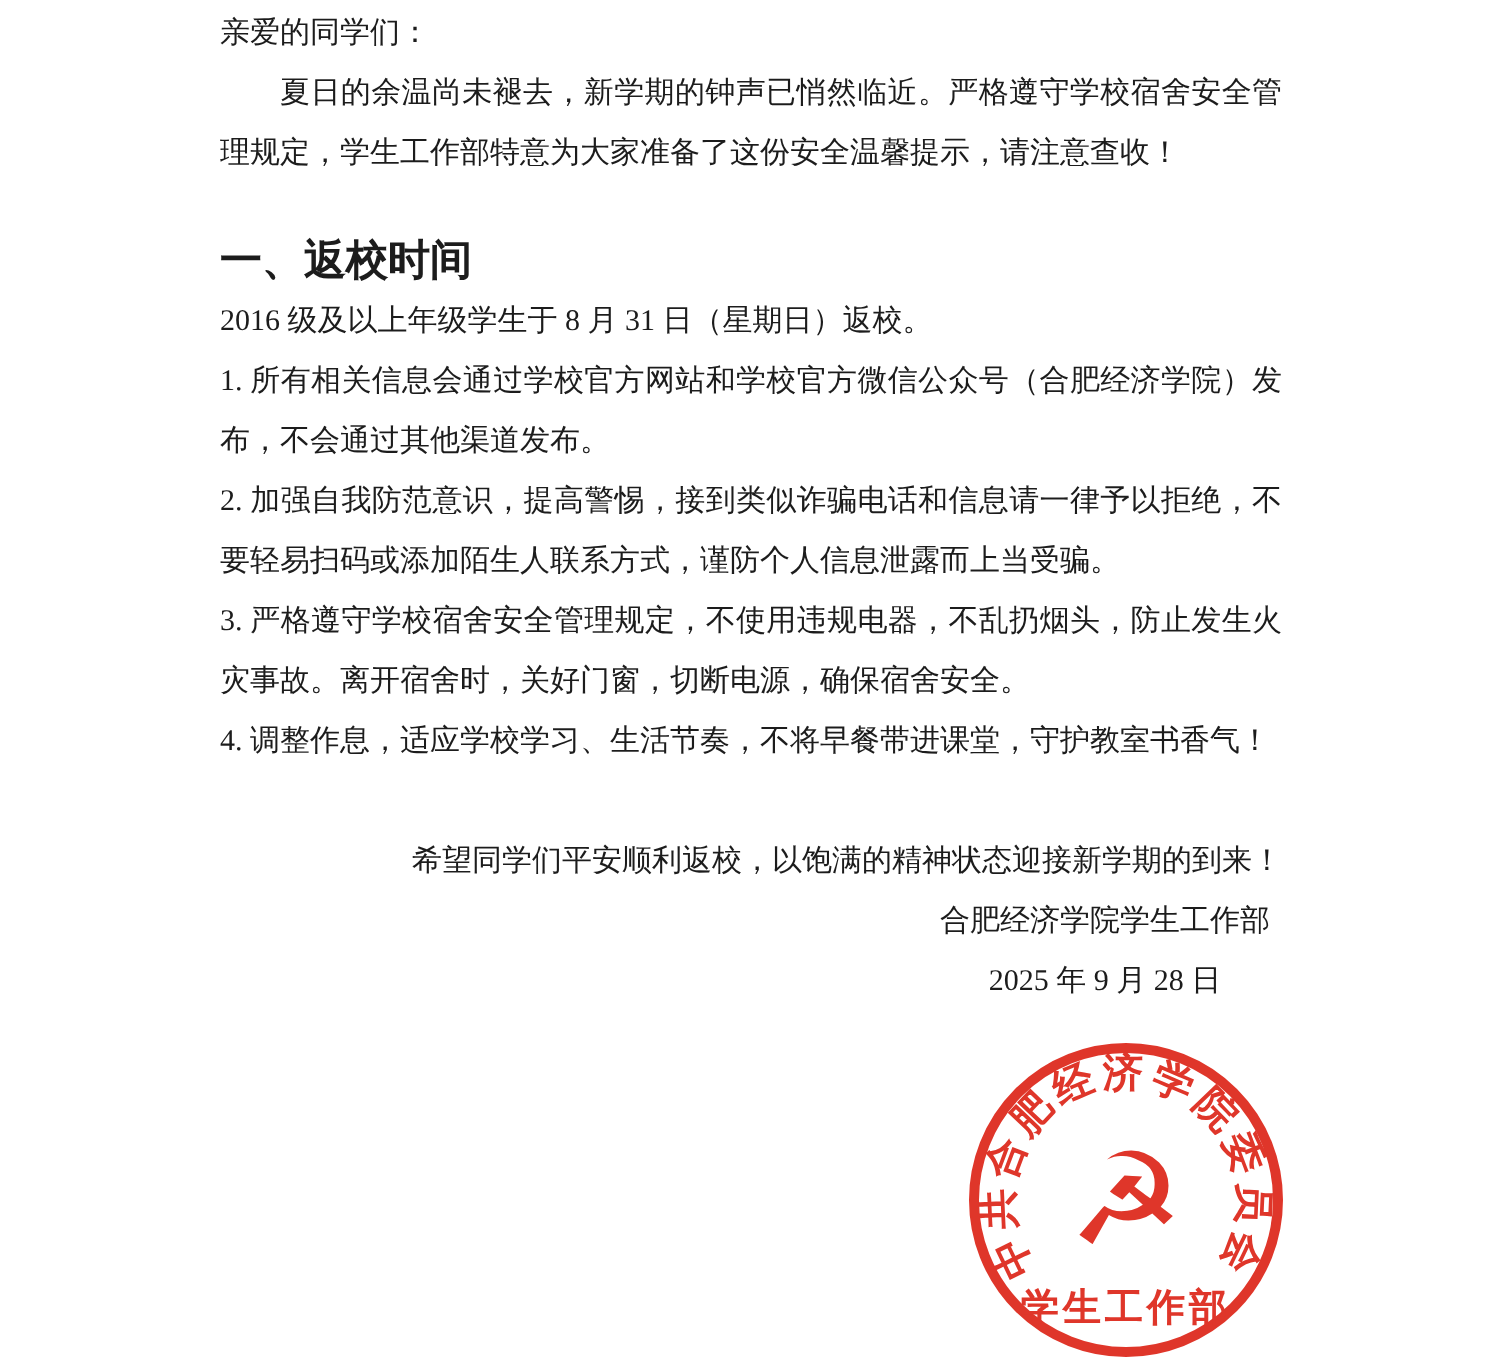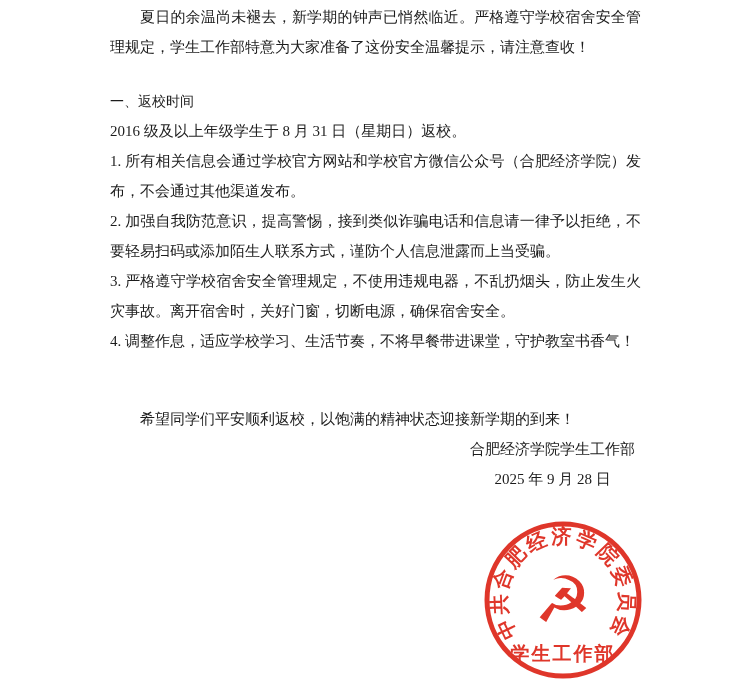--- a/index.html
+++ b/index.html
@@ -14,27 +14,27 @@
   .page {
     position: relative;
     width: 747px; height: 686px;
     padding: 2px 106px 0 110px;
     font-size: 15px;
     line-height: 30px;
   }
   .para { text-align: justify; }
   .indent { text-indent: 2em; }
   .heading {
-    font-weight: normal;
-    font-size: 14px;
+    font-weight: bold;
+    font-size: 21px;
     font-family: "Liberation Sans", "DejaVu Sans", sans-serif;
   }
   .heading-1 { margin-top: 24px; }
   .heading-2 { margin-top: 30px; }
-  .closing { margin-top: 48px; text-align: left; }
+  .closing { margin-top: 30px; text-align: right; }
   .sign-block {
     text-align: right;
     padding-right: 6px;
   }
   .sign-inner { display: inline-block; text-align: center; }
   .stamp {
     position: absolute;
     left: 482px; top: 519px;
     width: 162px; height: 162px;
     mix-blend-mode: multiply;
@@ -57,20 +57,21 @@
     font-weight: bold;
     letter-spacing: 2px;
     font-family: "Liberation Serif", "DejaVu Serif", serif;
   }
 </style>
 </head>
 <body>
 
 <div class="page">
 
+  <p class="para">亲爱的同学们：</p>
 
   <p class="para indent">夏日的余温尚未褪去，新学期的钟声已悄然临近。严格遵守学校宿舍安全管理规定，学生工作部特意为大家准备了这份安全温馨提示，请注意查收！</p>
 
   <h2 class="heading heading-1">一、返校时间</h2>
   <p class="para">2016 级及以上年级学生于 8 月 31 日（星期日）返校。</p>
 
   <p class="para">1. 所有相关信息会通过学校官方网站和学校官方微信公众号（合肥经济学院）发布，不会通过其他渠道发布。</p>
   <p class="para">2. 加强自我防范意识，提高警惕，接到类似诈骗电话和信息请一律予以拒绝，不要轻易扫码或添加陌生人联系方式，谨防个人信息泄露而上当受骗。</p>
   <p class="para">3. 严格遵守学校宿舍安全管理规定，不使用违规电器，不乱扔烟头，防止发生火灾事故。离开宿舍时，关好门窗，切断电源，确保宿舍安全。</p>
   <p class="para">4. 调整作息，适应学校学习、生活节奏，不将早餐带进课堂，守护教室书香气！</p>

